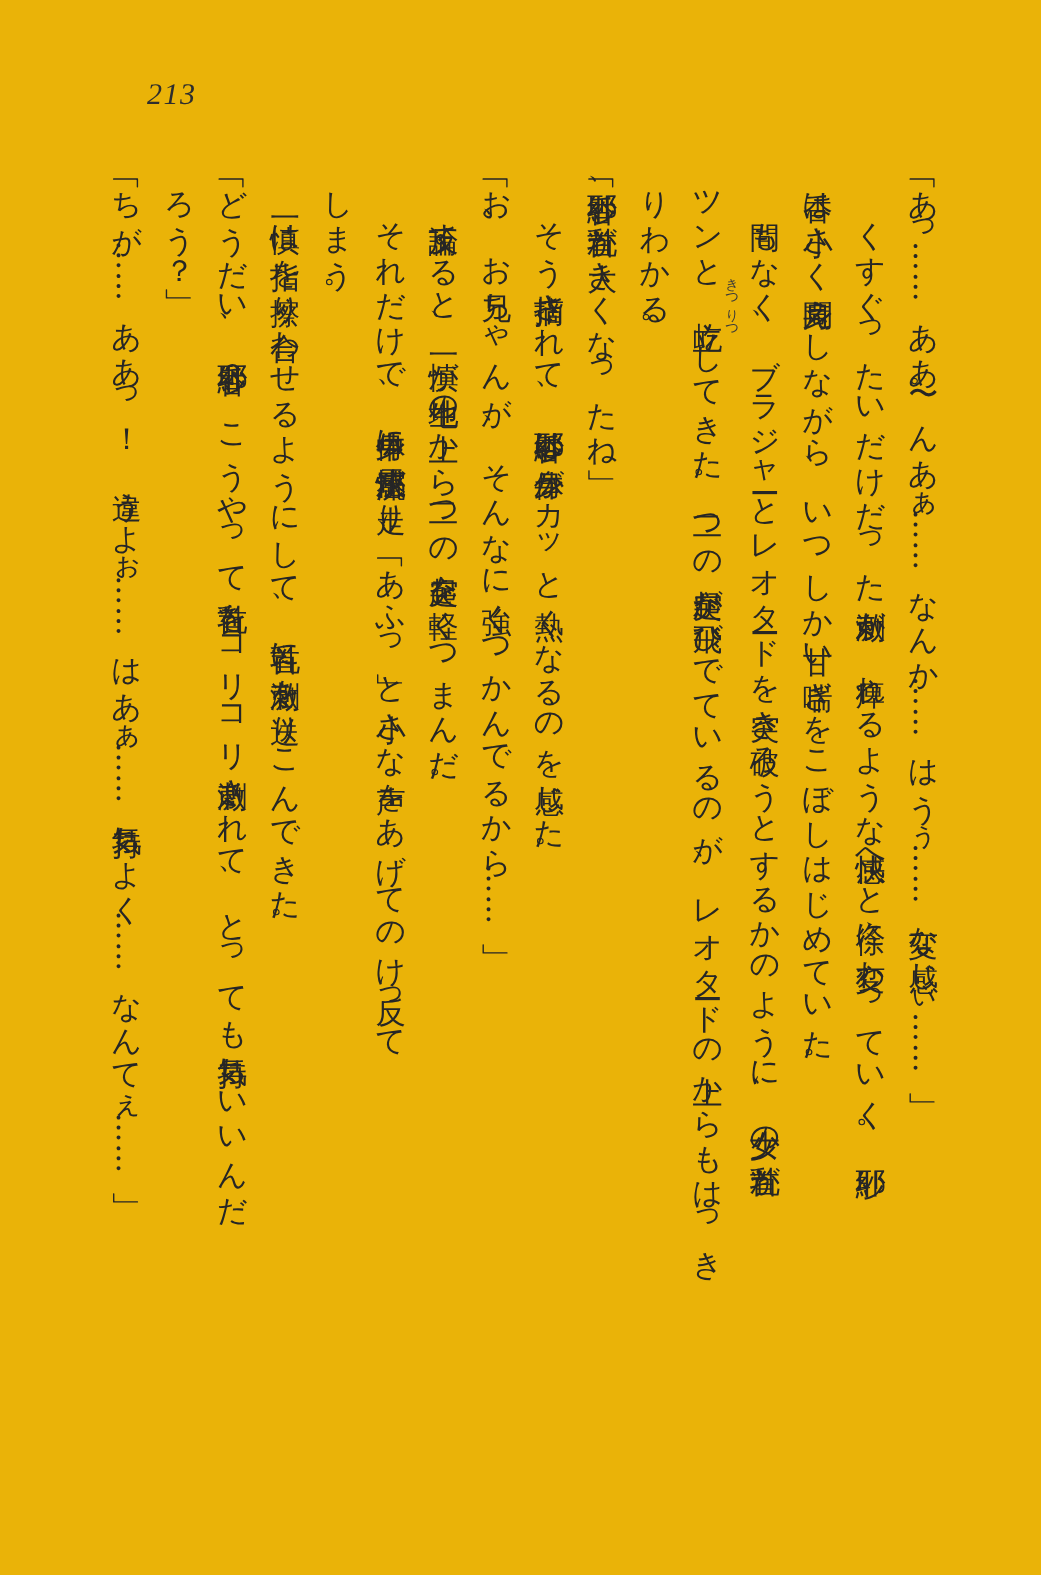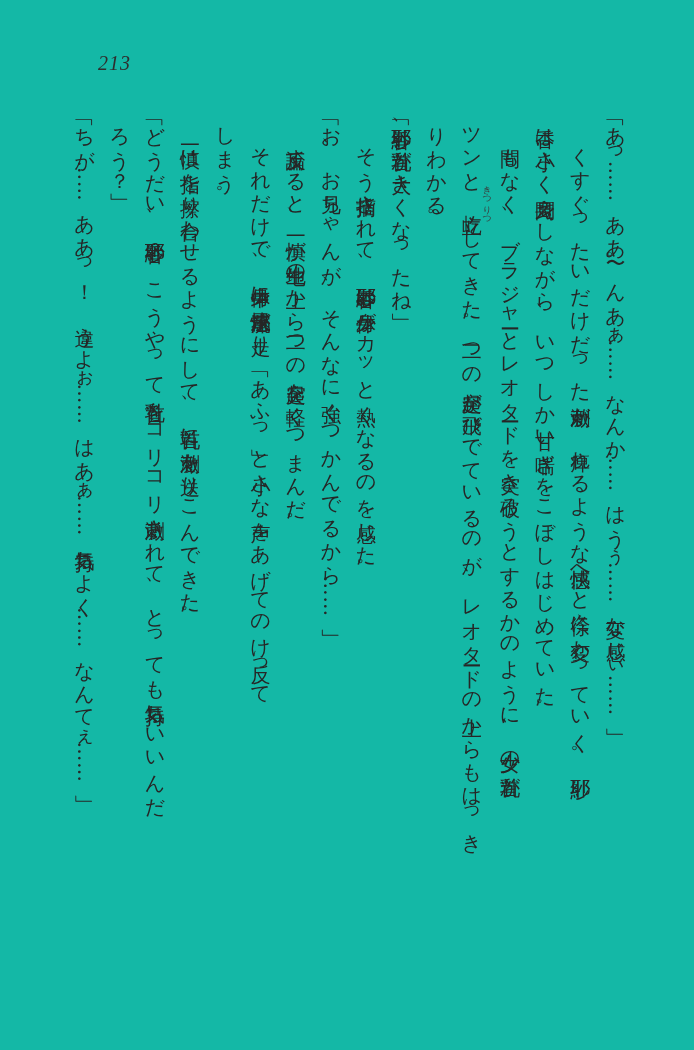--- a/index.html
+++ b/index.html
@@ -1,20 +1,20 @@
 <!DOCTYPE html>
 <html><head>
 <meta charset="utf-8">
 <style>
   html, body { margin: 0; padding: 0; }
   .page {
     position: relative;
     width: 694px;
     height: 1050px;
-    background: #14b8a6;
+    background: #eab308;
     overflow: hidden;
     font-family: "DejaVu Serif", serif;
     color: #262626;
   }
   .pageno {
     position: absolute;
     top: 52px;
     left: 98px;
     font-family: "Liberation Serif", serif;
     font-style: italic;

